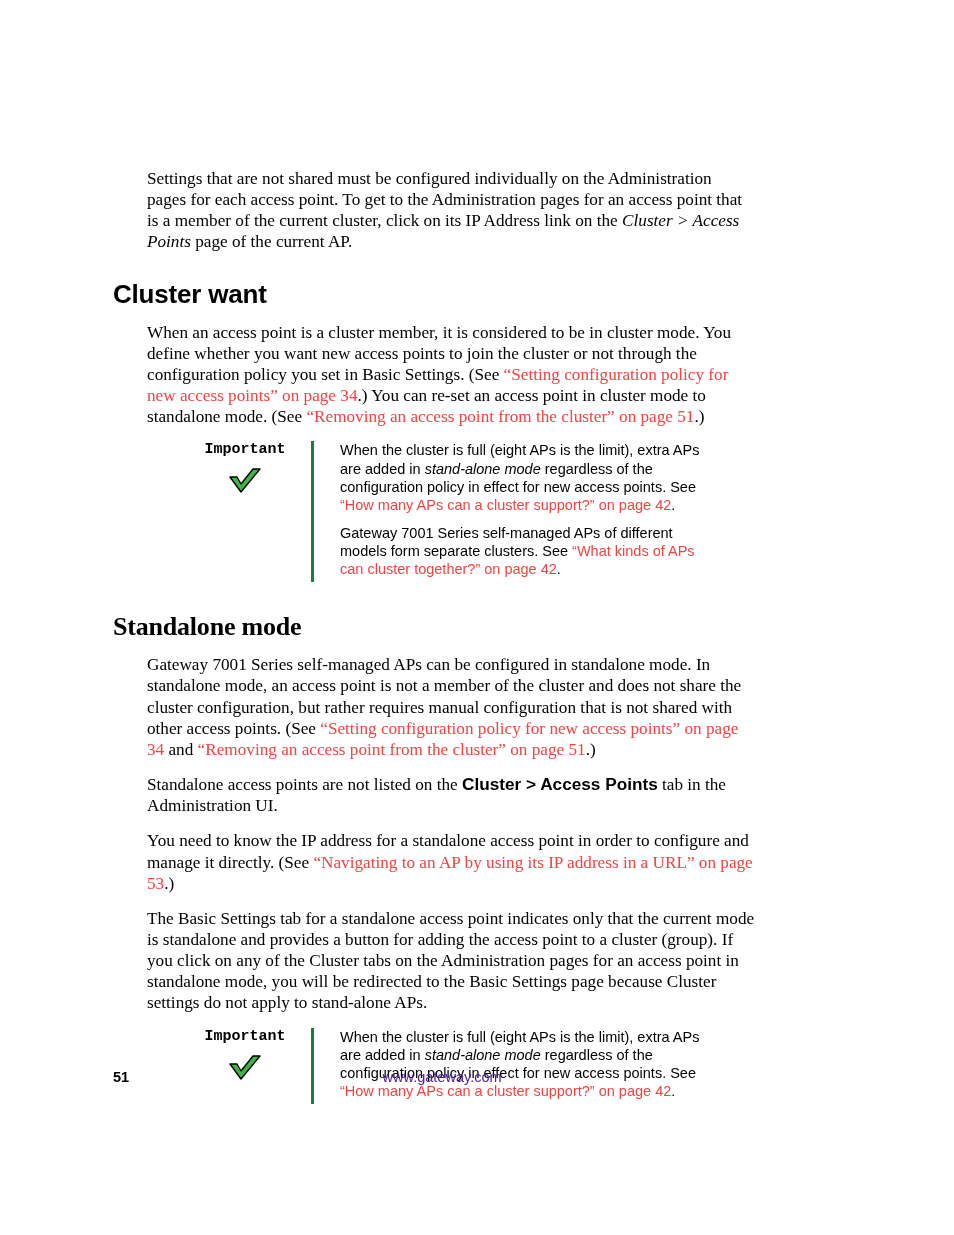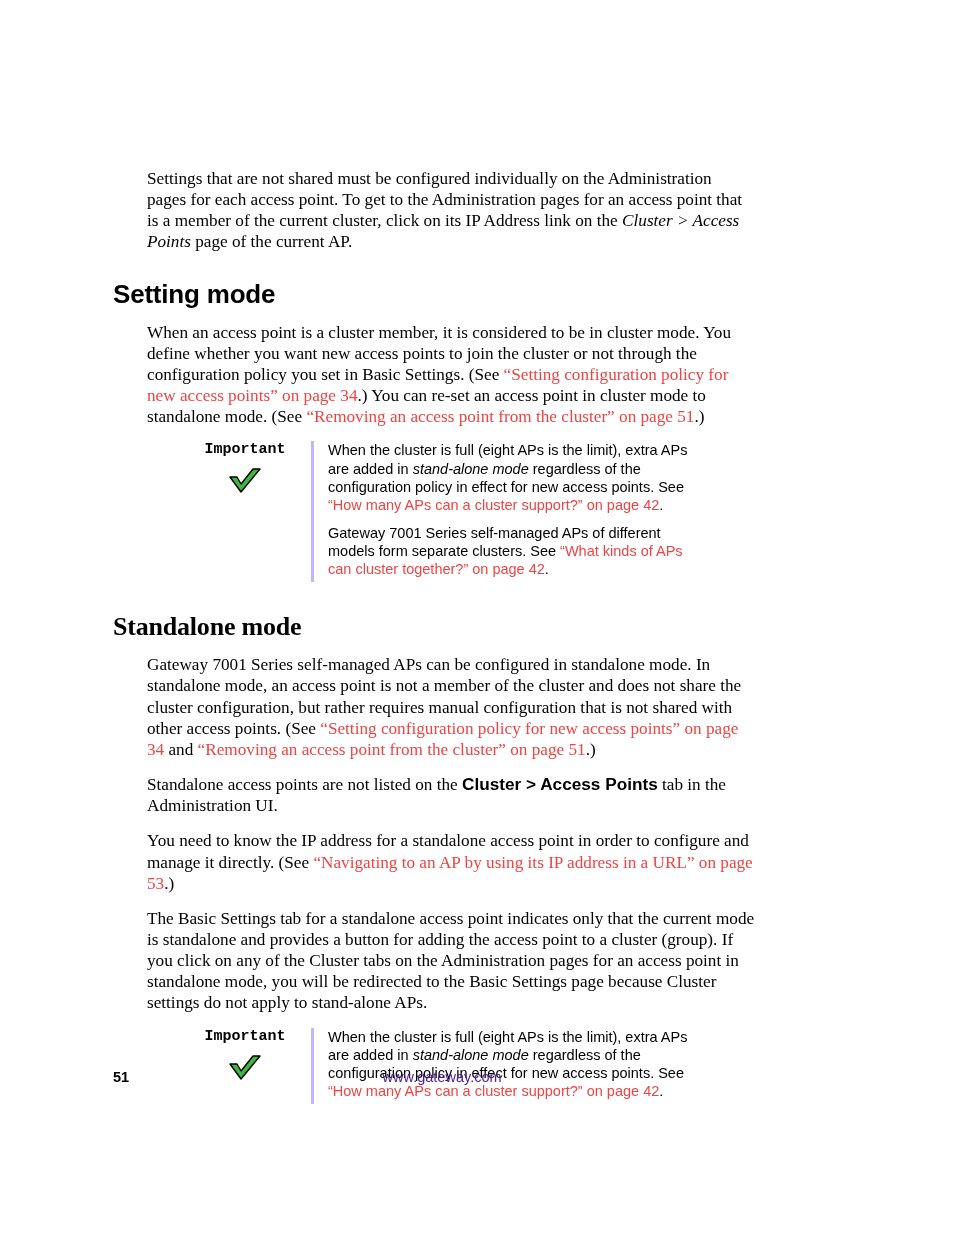--- a/index.html
+++ b/index.html
@@ -52,22 +52,22 @@
     font-weight: 700;
     font-size: 15px;
     display: block;
     margin-bottom: 6px;
   }
   .note-icon {
     display: inline-block;
     margin-top: 2px;
   }
   .note-body-col {
-    border-left: 3px solid #c4b5fd;
-    padding-left: 14px;
+    border-left: 3px solid #15803d;
+    padding-left: 26px;
     font-family: "Helvetica Neue", Arial, sans-serif;
     font-size: 14.5px;
     line-height: 1.25;
     max-width: 368px;
   }
   .note-body-col p {
     margin: 0 0 10px 0;
   }
   .note-body-col p:last-child { margin-bottom: 4px; }
   .bold-sans {
@@ -97,21 +97,21 @@
 <body>
 
 <div class="page">
 
   <div class="body-indent">
     <p class="body">
       <span>Settings that are not shared must be configured individually on the Administration pages for each access point. To get to the Administration pages for an access point that is a member of the current cluster, click on its IP Address link on the </span><span class="italic">Cluster &gt; Access Points</span><span> page of the current AP.</span>
     </p>
   </div>
 
-  <h2 class="section">Setting mode</h2>
+  <h2 class="section">Cluster want</h2>
 
   <div class="body-indent">
     <p class="body">
       <span>When an access point is a cluster member, it is considered to be in cluster mode. You define whether you want new access points to join the cluster or not through the configuration policy you set in Basic Settings. (See </span><a class="xref" href="#">“Setting configuration policy for new access points” on page 34</a><span>.) You can re-set an access point in cluster mode to standalone mode. (See </span><a class="xref" href="#">“Removing an access point from the cluster” on page 51</a><span>.)</span>
     </p>
   </div>
 
   <div class="note-block">
     <div class="note-label-col">
       <span class="note-label">Important</span>

